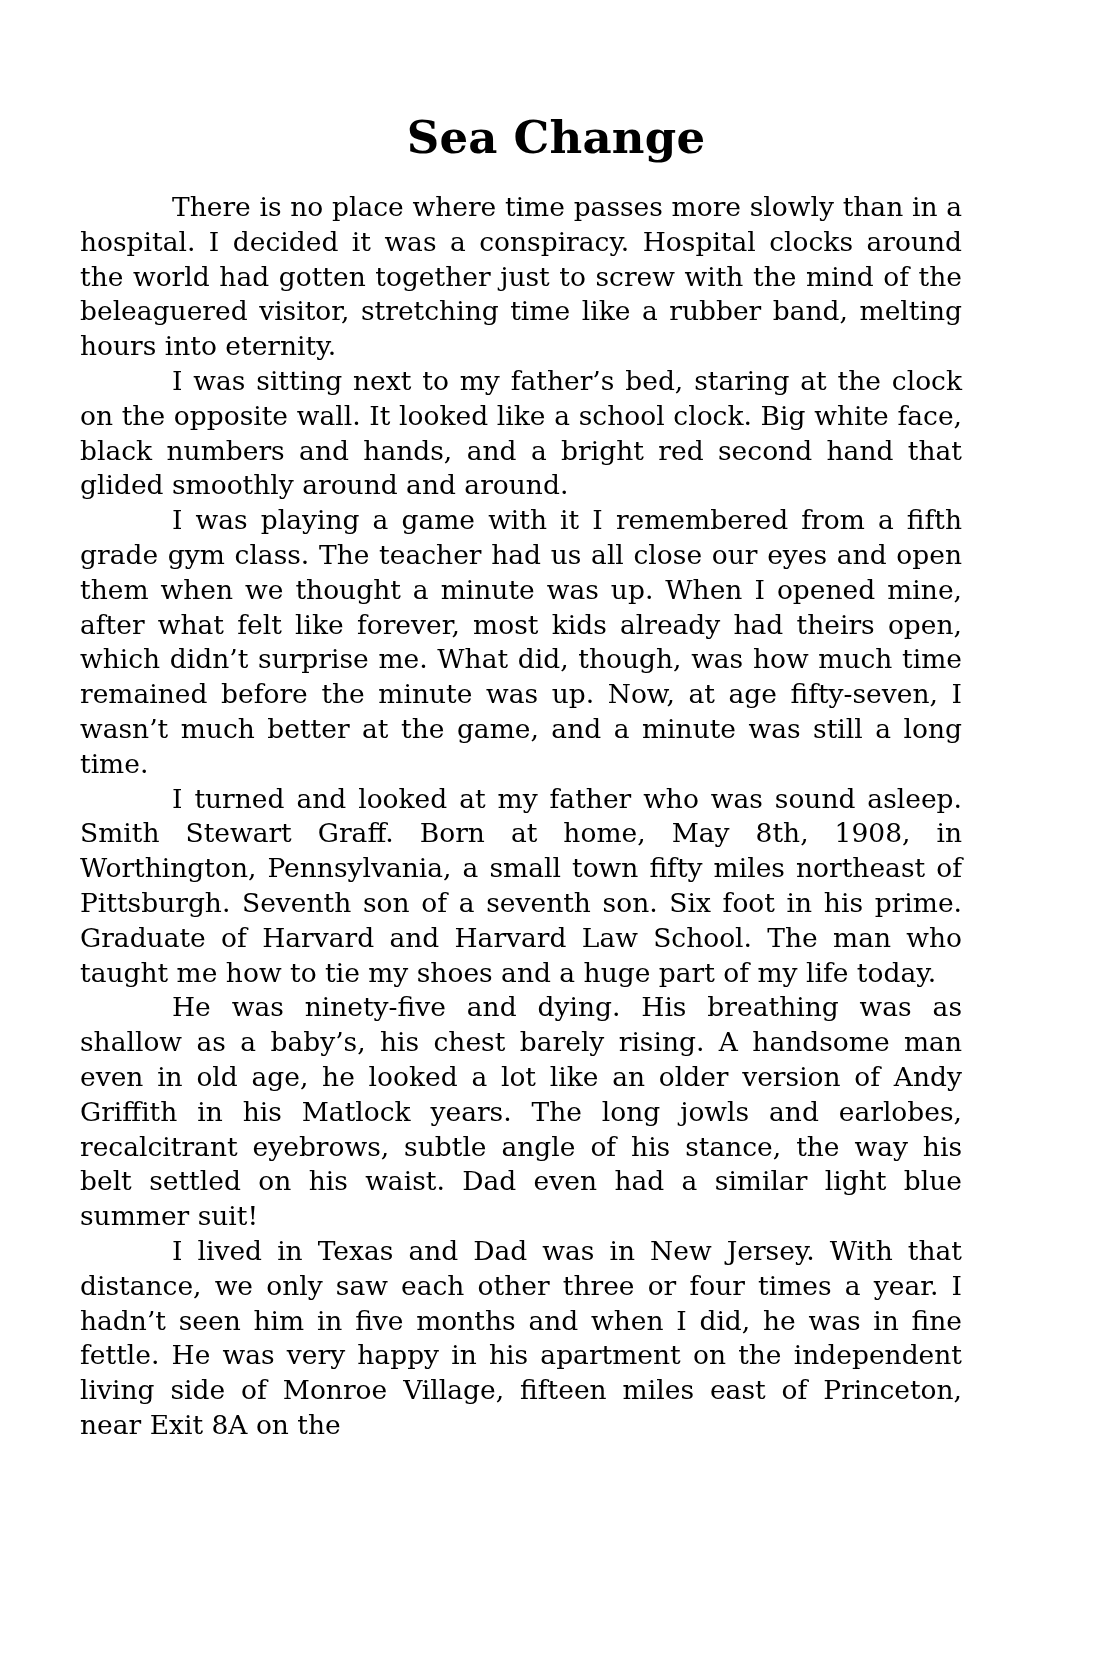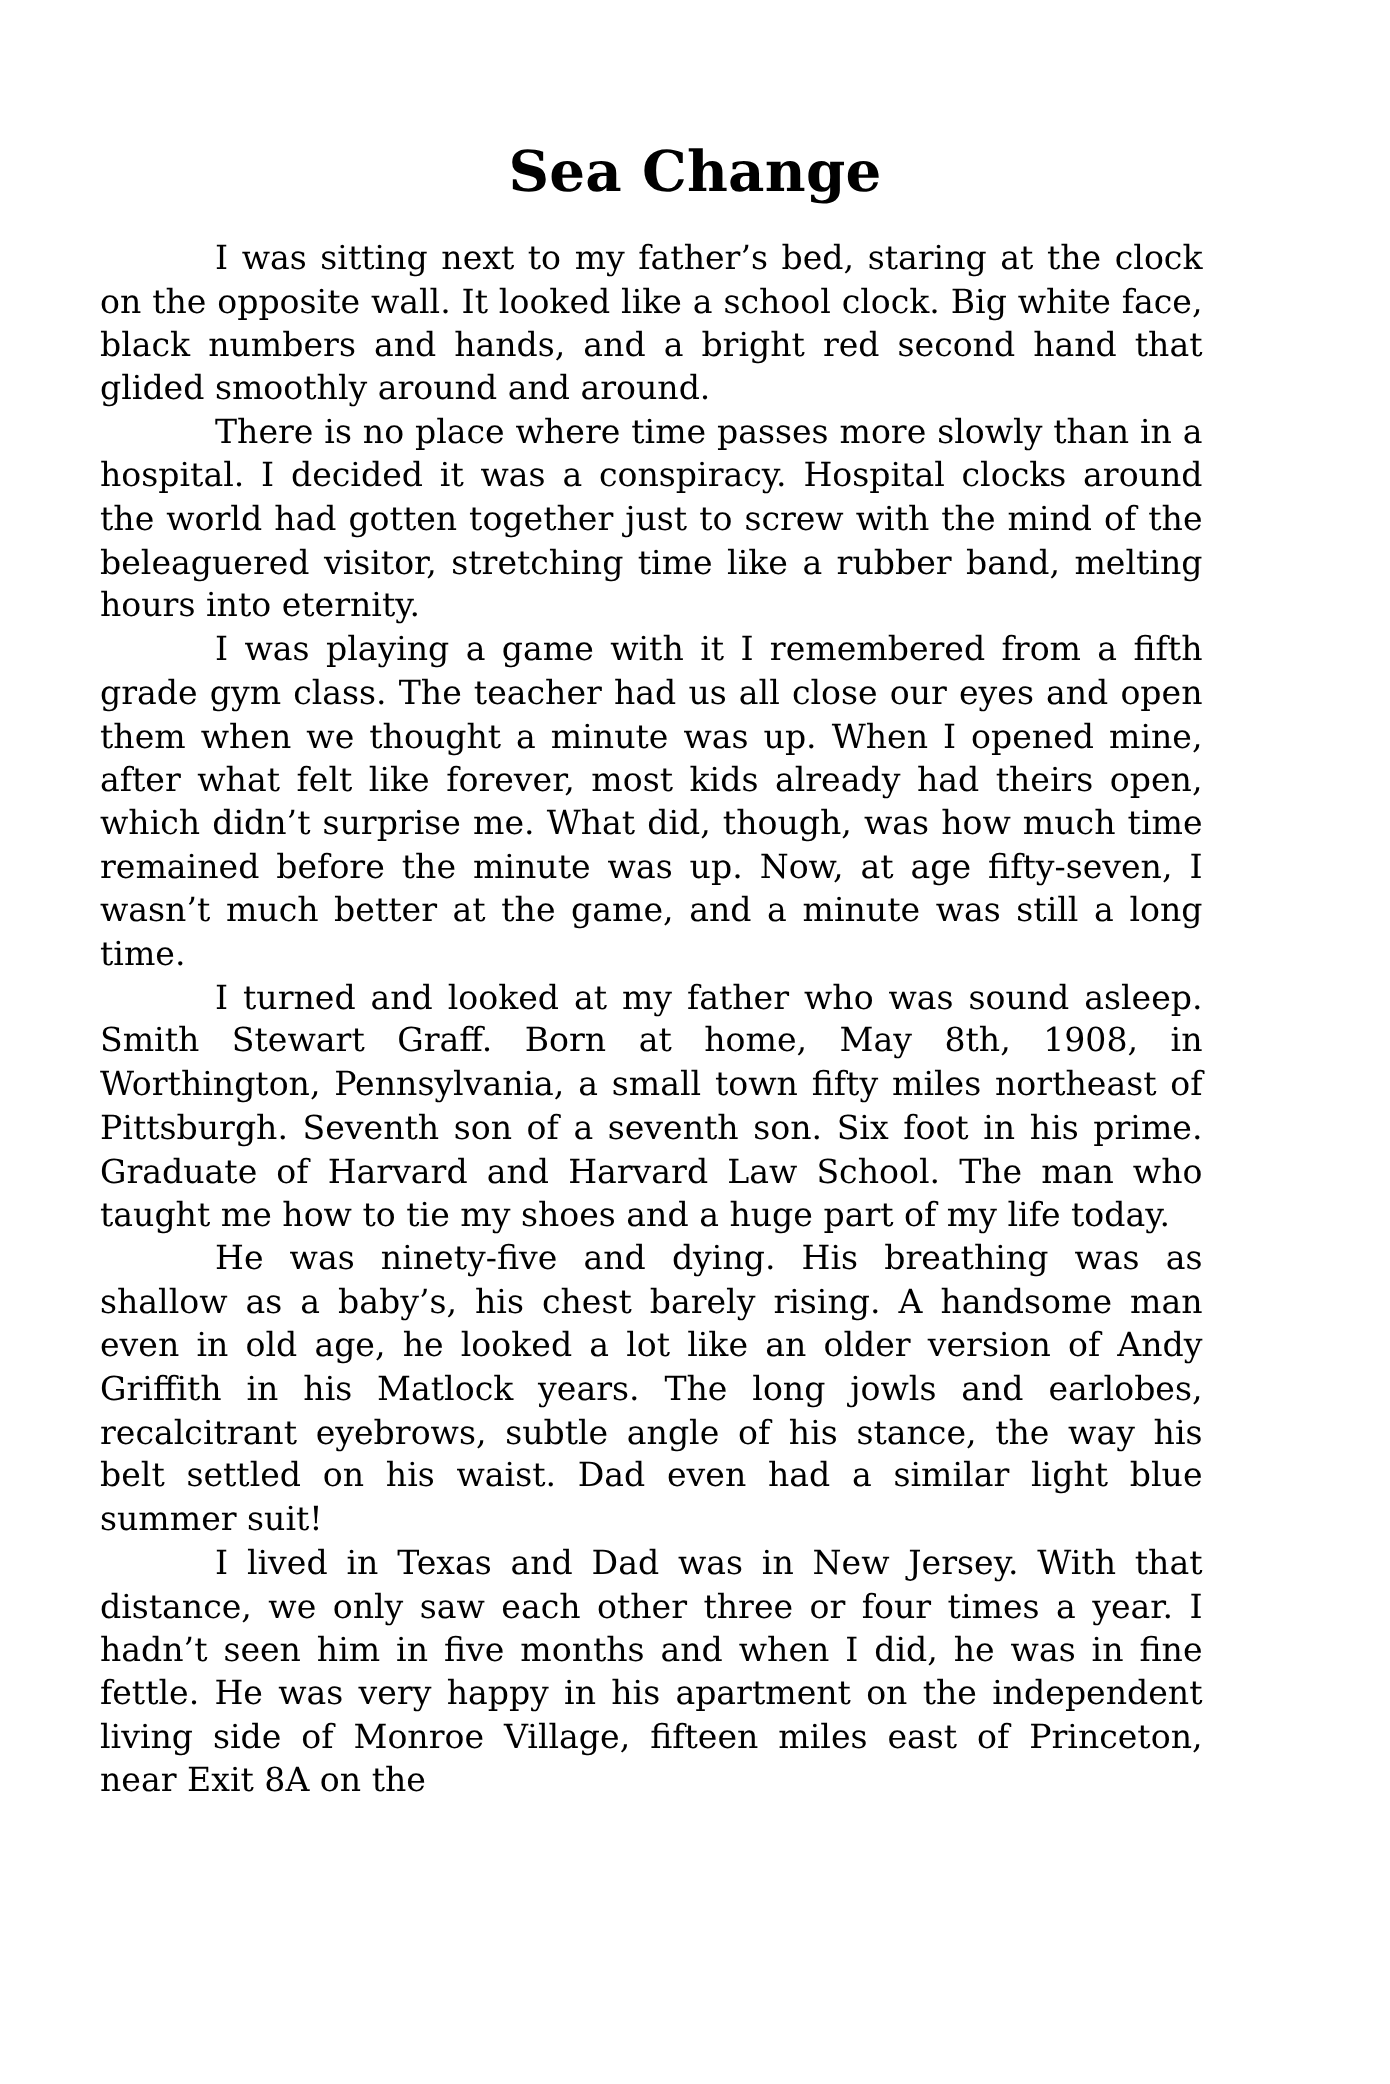--- a/index.html
+++ b/index.html
@@ -60,21 +60,21 @@
 </style>
 </head>
 <body>
 
 <div class="page">
 
   <h1 class="title">Sea Change</h1>
 
 
   <div class="body-block">
+    <p class="para">There is no place where time passes more slowly than in a hospital. I decided it was a conspiracy. Hospital clocks around the world had gotten together just to screw with the mind of the beleaguered visitor, stretching time like a rubber band, melting hours into eternity.</p>
     <p class="para">I was sitting next to my father’s bed, staring at the clock on the opposite wall. It looked like a school clock. Big white face, black numbers and hands, and a bright red second hand that glided smoothly around and around.</p>
-    <p class="para">There is no place where time passes more slowly than in a hospital. I decided it was a conspiracy. Hospital clocks around the world had gotten together just to screw with the mind of the beleaguered visitor, stretching time like a rubber band, melting hours into eternity.</p>
     <p class="para">I was playing a game with it I remembered from a fifth grade gym class. The teacher had us all close our eyes and open them when we thought a minute was up. When I opened mine, after what felt like forever, most kids already had theirs open, which didn’t surprise me. What did, though, was how much time remained before the minute was up. Now, at age fifty-seven, I wasn’t much better at the game, and a minute was still a long time.</p>
     <p class="para">I turned and looked at my father who was sound asleep. Smith Stewart Graff. Born at home, May 8th, 1908, in Worthington, Pennsylvania, a small town fifty miles northeast of Pittsburgh. Seventh son of a seventh son. Six foot in his prime. Graduate of Harvard and Harvard Law School. The man who taught me how to tie my shoes and a huge part of my life today.</p>
     <p class="para">He was ninety-five and dying. His breathing was as shallow as a baby’s, his chest barely rising. A handsome man even in old age, he looked a lot like an older version of Andy Griffith in his Matlock years. The long jowls and earlobes, recalcitrant eyebrows, subtle angle of his stance, the way his belt settled on his waist. Dad even had a similar light blue summer suit!</p>
     <p class="para">I lived in Texas and Dad was in New Jersey. With that distance, we only saw each other three or four times a year. I hadn’t seen him in five months and when I did, he was in fine fettle. He was very happy in his apartment on the independent living side of Monroe Village, fifteen miles east of Princeton, near Exit 8A on the</p>
   </div>
 
 </div>
 
 </body></html>

